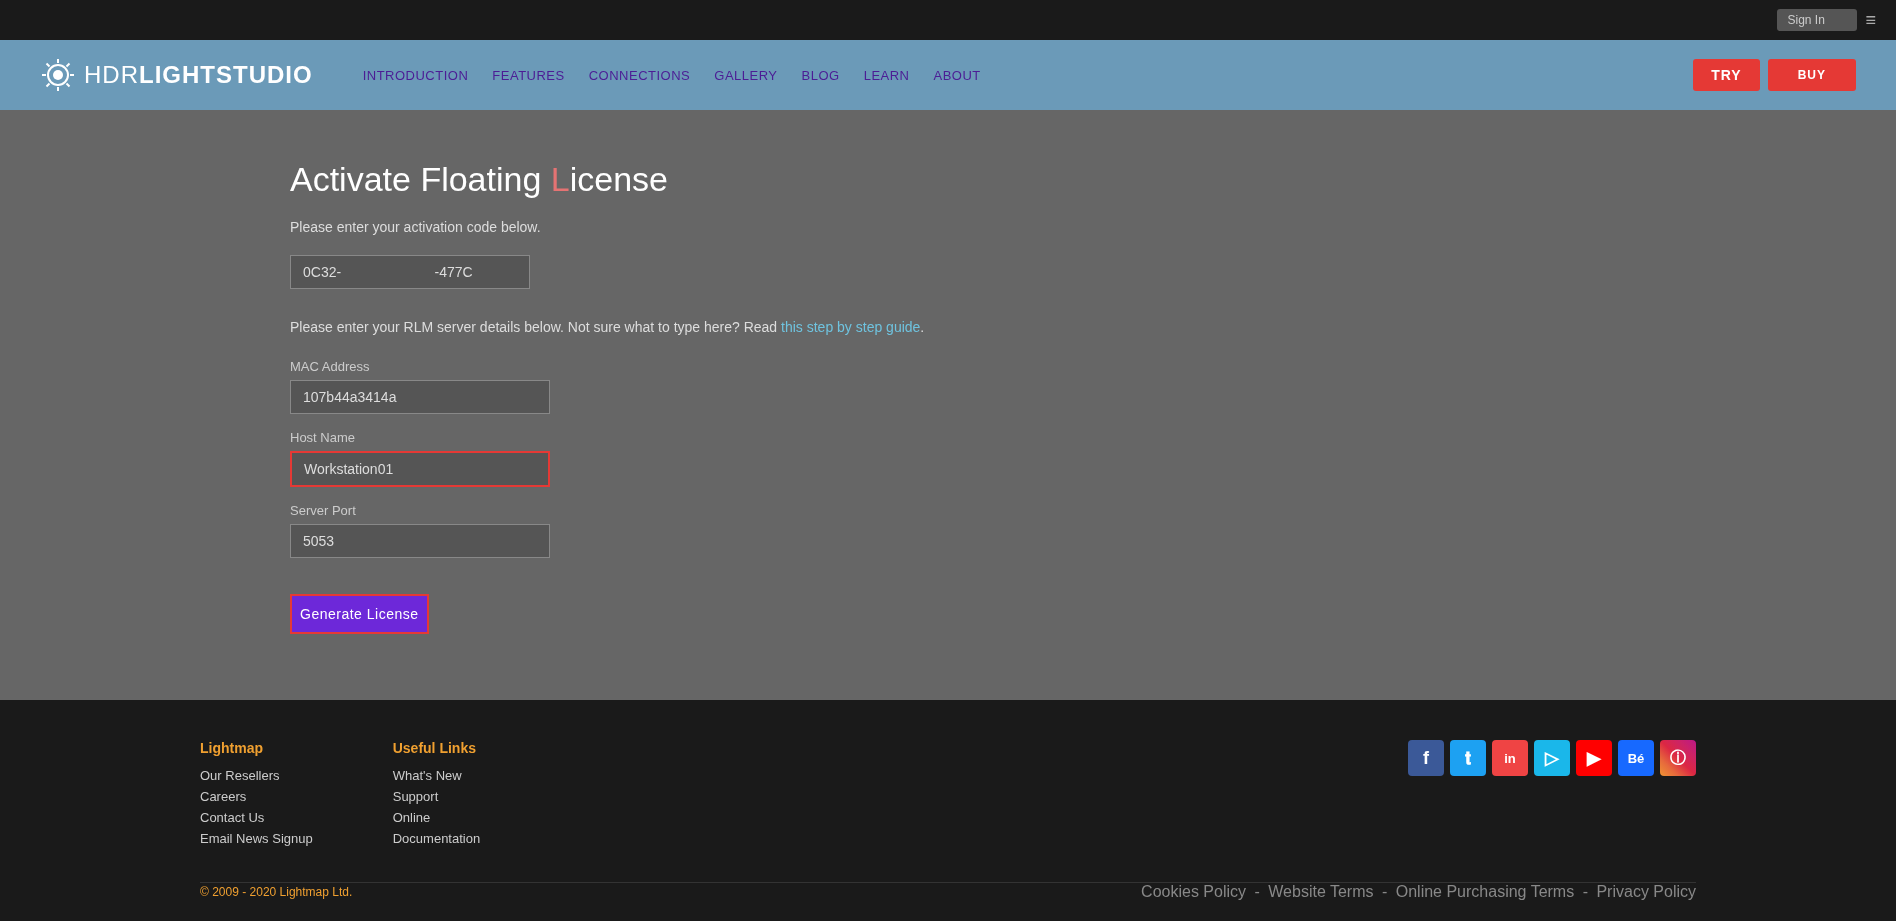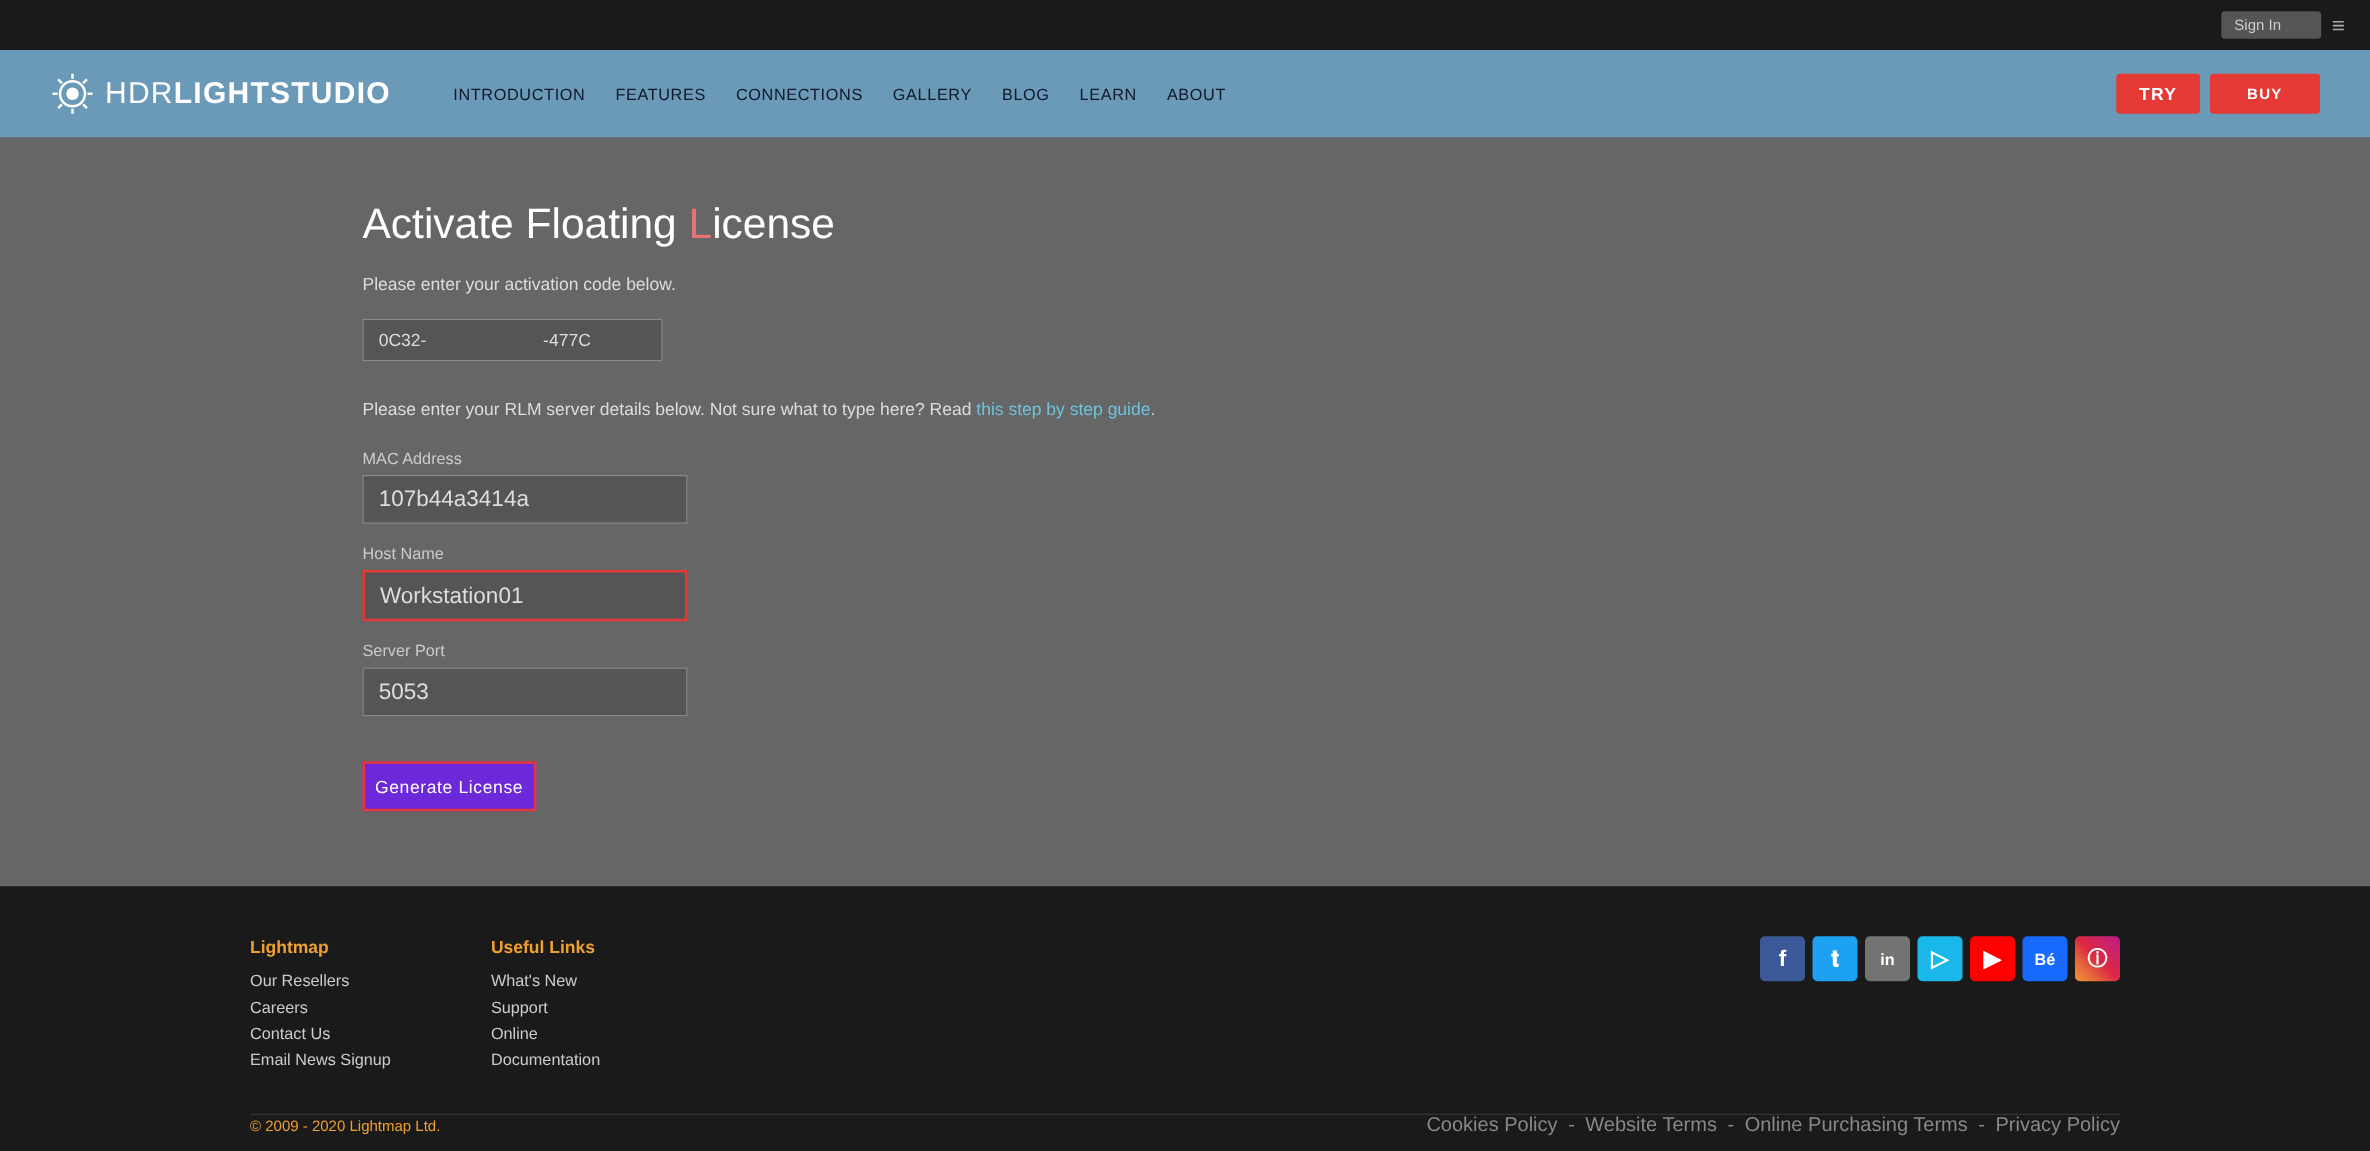--- a/index.html
+++ b/index.html
@@ -61,21 +61,21 @@
     .nav-logo-text span.bold {
       font-weight: 900;
     }
     .nav-links {
       display: flex;
       align-items: center;
       gap: 24px;
       flex: 1;
     }
     .nav-link {
-      color: #0f172a;
+      color: #4c1d95;
       font-size: 13px;
       font-weight: 500;
       text-decoration: none;
       letter-spacing: 0.5px;
       cursor: pointer;
     }
     .nav-actions {
       display: flex;
       gap: 8px;
     }
@@ -149,21 +149,21 @@
     .form-label {
       color: #ccc;
       font-size: 13px;
       margin-bottom: 6px;
       display: block;
     }
     .form-input {
       background: #555;
       border: 1px solid #888;
       color: #ddd;
-      font-size: 18px;
+      font-size: 14px;
       padding: 8px 12px;
       width: 260px;
       outline: none;
     }
     .form-input.focused {
       border: 2px solid #e53935;
     }
 
     .btn-generate {
       margin-top: 20px;
@@ -215,21 +215,21 @@
       align-items: center;
       justify-content: center;
       color: white;
       font-size: 18px;
       font-weight: bold;
       cursor: pointer;
       text-decoration: none;
     }
     .social-facebook { background: #3b5998; }
     .social-twitter { background: #1da1f2; }
-    .social-linkedin { background: #737373; }
+    .social-linkedin { background: #ef4444; }
     .social-vimeo { background: #1ab7ea; }
     .social-youtube { background: #ff0000; }
     .social-behance { background: #1769ff; }
     .social-instagram { background: linear-gradient(45deg, #f09433, #e6683c, #dc2743, #cc2366, #bc1888); }
 
     .footer-bottom {
       display: flex;
       justify-content: space-between;
       align-items: center;
       border-top: 1px solid #333;

